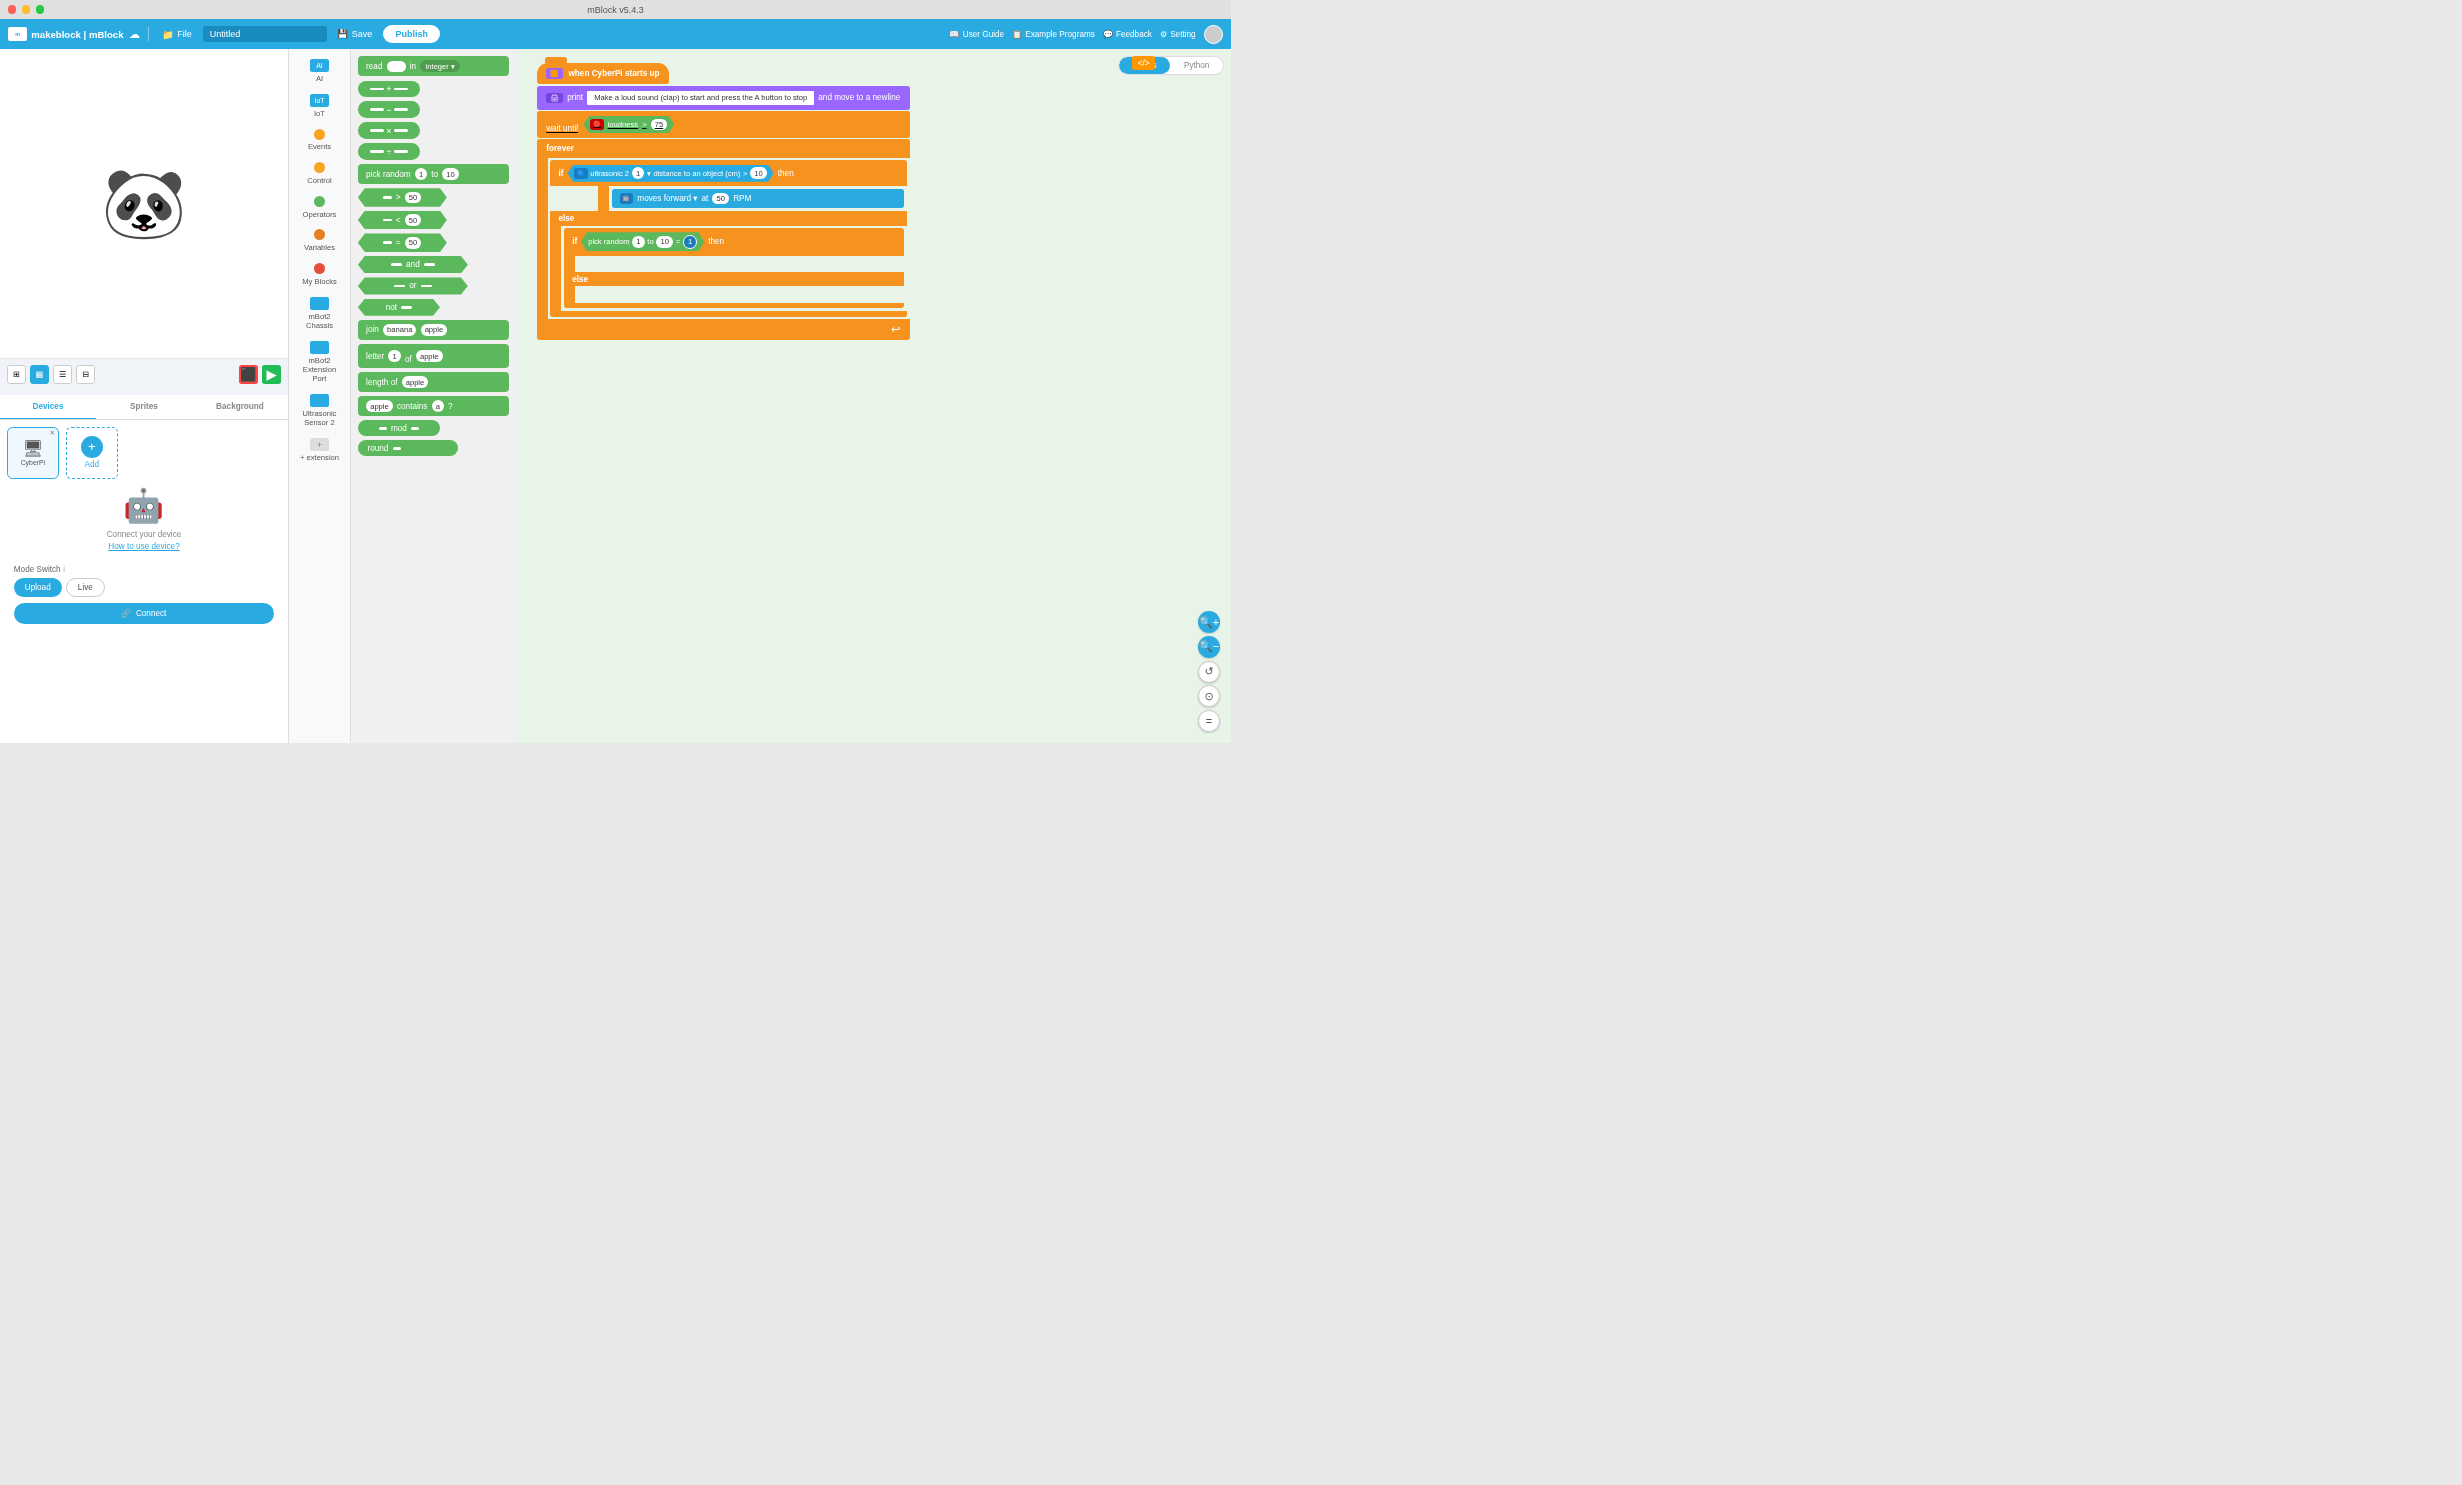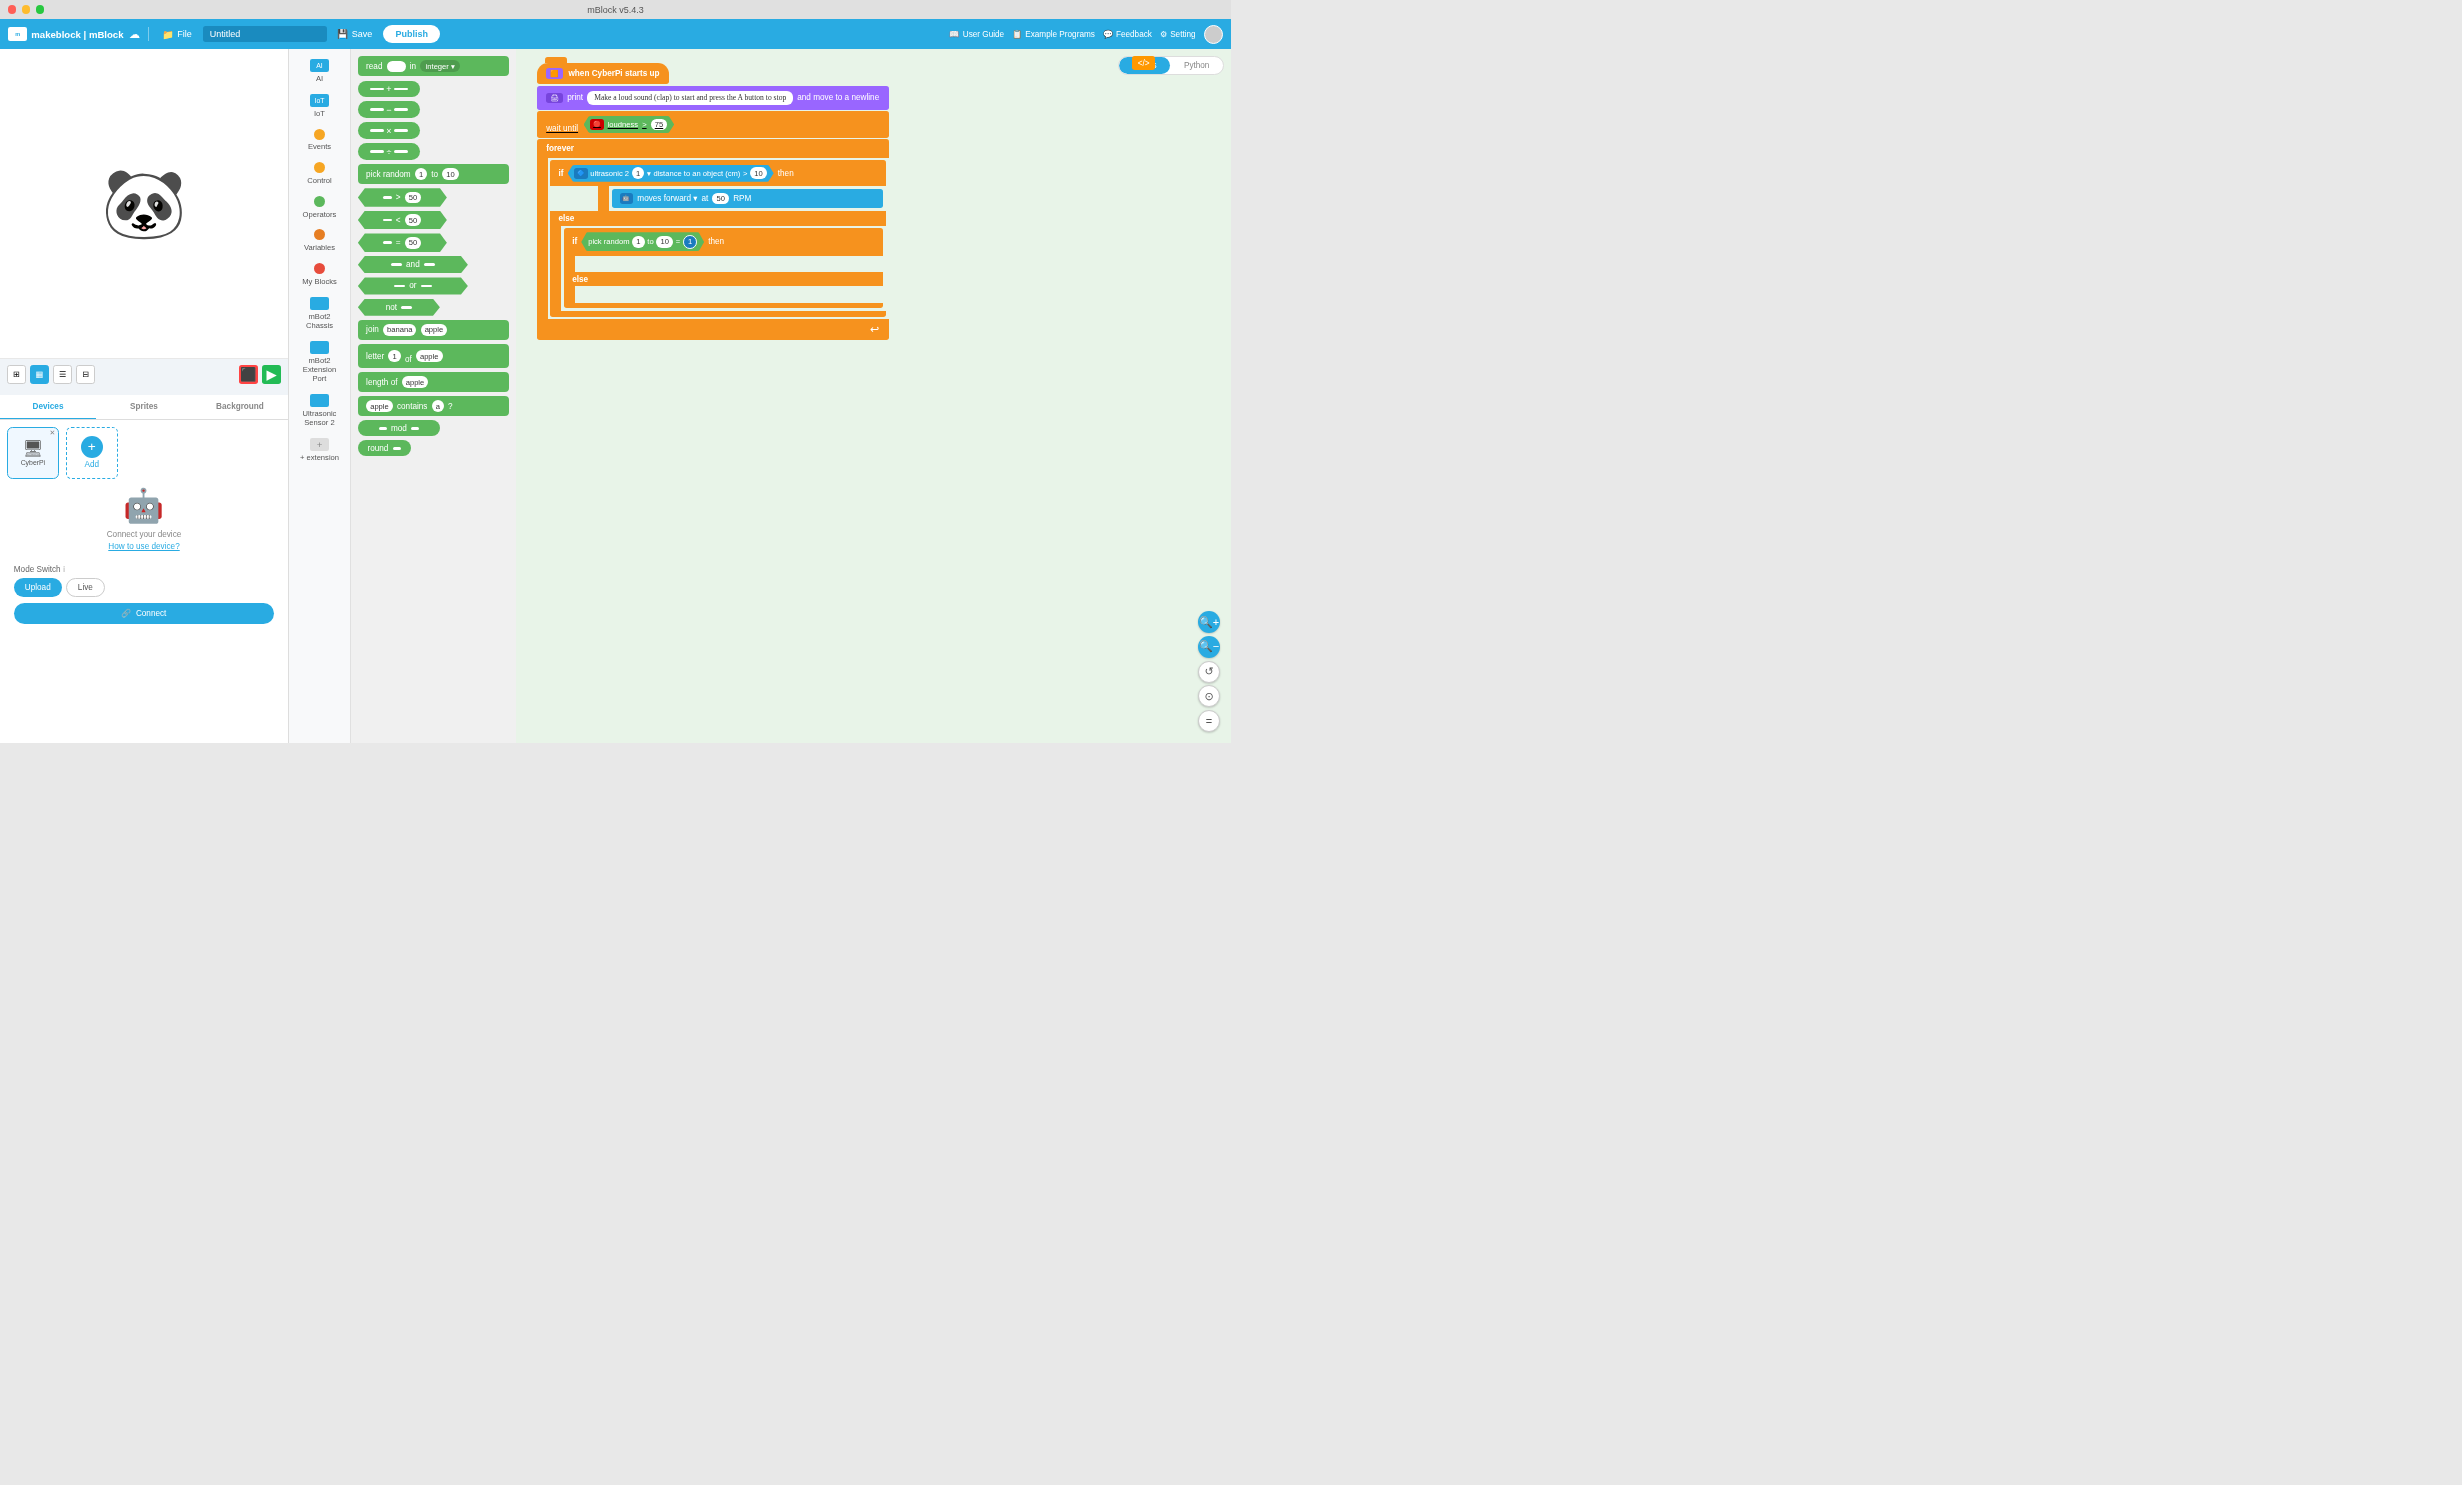--- a/index.html
+++ b/index.html
@@ -366,21 +366,21 @@
       <span style="background:white;color:#333;border-radius:6.9px;padding:1.4px 4.1px;font-size:7.6px;">a</span>
       <span style="color:white;font-size:8.2px;">?</span>
     </div>
 
     <div style="background:#5cb85c;border-radius:13.7px;padding:3.4px 9.6px;display:flex;align-items:center;gap:4.1px;width:82px;justify-content:center;">
       <span style="background:white;color:#333;border-radius:6.9px;padding:1.4px 4.1px;font-size:7.6px;"></span>
       <span style="color:white;font-size:8.2px;">mod</span>
       <span style="background:white;color:#333;border-radius:6.9px;padding:1.4px 4.1px;font-size:7.6px;"></span>
     </div>
 
-    <div style="background:#5cb85c;border-radius:13.7px;padding:3.4px 9.6px;display:flex;align-items:center;gap:4.1px;width:53px;">
+    <div style="background:#5cb85c;border-radius:13.7px;padding:3.4px 9.6px;display:flex;align-items:center;gap:4.1px;width:100px;">
       <span style="color:white;font-size:8.2px;">round</span>
       <span style="background:white;color:#333;border-radius:6.9px;padding:1.4px 4.1px;font-size:7.6px;"></span>
     </div>
 
   </div>
 
   <div class="code-area">
 
     <div class="code-tabs">
       <div class="code-tab active">Blocks</div>
@@ -395,21 +395,21 @@
       <div style="background:#f6921e;border-radius:11px 11px 2.7px 2.7px;padding:5.5px 9.6px;display:inline-flex;align-items:center;gap:5.5px;position:relative;">
         <span style="position:absolute;top:-5.5px;left:8.2px;width:22px;height:5.5px;background:#f6921e;border-radius:2.7px 2.7px 0 0;"></span>
         <span style="background:#9966ff;border-radius:2.7px;padding:1.4px 4.1px;color:white;font-size:6.9px;">🟧</span>
         <span style="color:white;font-size:8.2px;font-weight:600;">when CyberPi starts up</span>
       </div>
 
       
       <div style="background:#9966ff;padding:5.5px 9.6px;display:flex;align-items:center;gap:4.1px;margin-top:1.4px;border-radius:2.7px;">
         <span style="background:#7744dd;border-radius:2.7px;padding:1.4px 4.1px;color:white;font-size:6.9px;">🖨</span>
         <span style="color:white;font-size:8.2px;">print</span>
-        <span style="background:white;color:#333;border-radius:6px;padding:2.1px 6.9px;font-size:7.6px;font-family:Liberation Serif, serif;">Make a loud sound (clap) to start and press the A button to stop</span>
+        <span style="background:white;color:#333;border-radius:1px;padding:2.1px 6.9px;font-size:7.6px;">Make a loud sound (clap) to start and press the A button to stop</span>
         <span style="color:white;font-size:8.2px;">and move to a newline</span>
       </div>
 
       
       <div style="background:#f6921e;padding:4.8px 9.6px;display:flex;align-items:flex-end;gap:5.5px;margin-top:1px;border-radius:2.7px;text-decoration:underline;">
         <span style="color:white;font-size:8.2px;">wait until</span>
         <div style="background:#5cb85c;padding:2.7px 6.9px;border-radius:6.9px;display:flex;align-items:center;gap:4.1px;clip-path:polygon(5.5px 0%,calc(100% - 5.5px) 0%,100% 50%,calc(100% - 5.5px) 100%,5.5px 100%,0% 50%);">
           <span style="background:#cc0000;border-radius:2.7px;padding:1.4px 2.7px;color:white;font-size:6.2px;">🔴</span>
           <span style="color:white;font-size:7.6px;">loudness</span>
           <span style="color:white;font-size:7.6px;">&gt;</span>

